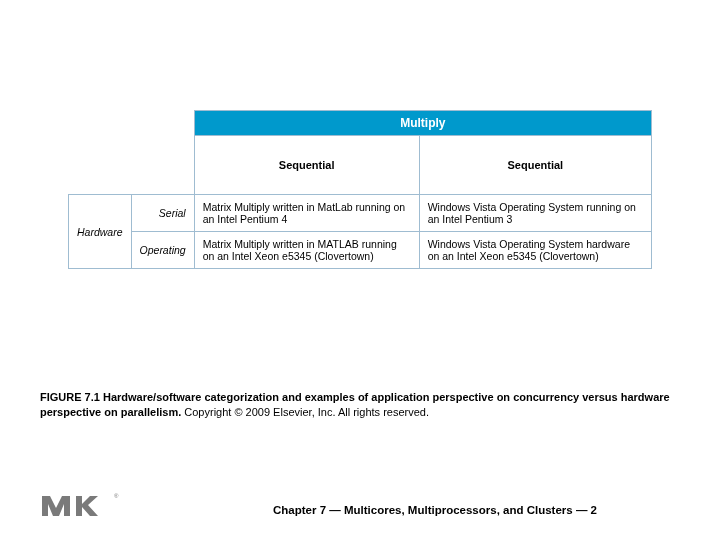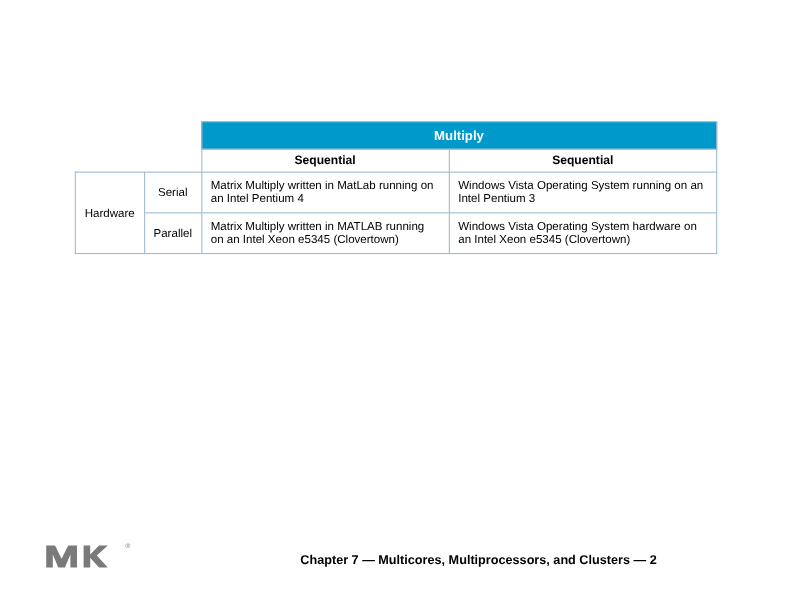--- a/index.html
+++ b/index.html
@@ -2,23 +2,23 @@
 <html><head>
 <meta charset="utf-8">
 <style>
   * { box-sizing: border-box; margin: 0; padding: 0; }
   html, body { width: 720px; height: 540px; background: #fff; font-family: Arial, Helvetica, sans-serif; }
   .slide { width: 720px; height: 540px; position: relative; }
   .table-wrap { position: absolute; top: 110px; left: 68px; width: 584px; }
   table { border-collapse: collapse; width: 100%; }
   td, th { border: 1px solid #9fbcd1; font-size: 10.5px; padding: 6px 8px; text-align: left; vertical-align: middle; }
   .hdr-software { background: #0099cc; color: #fff; font-weight: bold; text-align: center; font-size: 12px; padding: 5px; }
-  .hdr-sub { background: #fff; font-weight: bold; text-align: center; font-size: 11px; padding: 4px; }
+  .hdr-sub { background: #fff; font-weight: bold; text-align: center; font-size: 11px; padding: 23px; }
   .noborder { border: none !important; background: #fff; }
-  .row-label { font-size: 10.5px; text-align: center; }
+  .row-label { font-size: 10.5px; text-align: right; font-style: italic; }
   .caption { position: absolute; top: 390px; left: 40px; width: 640px; font-size: 11px; line-height: 1.35; color: #000; }
   .caption .bold { font-weight: bold; }
   .footer { position: absolute; bottom: 18px; left: 0; width: 625px; height: 40px; }
   .logo { position: absolute; left: 40px; bottom: 0; width: 80px; height: 32px; }
   .logo svg { width: 80px; height: 32px; }
   .footer-text { position: absolute; right: 28px; bottom: 6px; font-size: 11.5px; font-weight: bold; color: #000; }
 </style>
 </head>
 <body>
 
@@ -36,28 +36,31 @@
         <td class="hdr-sub">Sequential</td>
         <td class="hdr-sub">Sequential</td>
       </tr>
       <tr>
         <td class="row-label" rowspan="2" style="width:62px;">Hardware</td>
         <td class="row-label" style="width:52px;">Serial</td>
         <td style="width:225px;margin-top:44px;">Matrix Multiply written in MatLab running on an Intel Pentium 4</td>
         <td>Windows Vista Operating System running on an Intel Pentium 3</td>
       </tr>
       <tr>
-        <td class="row-label">Parallel</td>
+        <td class="row-label">Operating</td>
         <td>Matrix Multiply written in MATLAB running on an Intel Xeon e5345 (Clovertown)</td>
         <td>Windows Vista Operating System hardware on an Intel Xeon e5345 (Clovertown)</td>
       </tr>
     </tbody>
       </table>
   </div>
 
+  <div class="caption">
+    <span class="bold">FIGURE 7.1 Hardware/software categorization and examples of application perspective on concurrency versus hardware perspective on parallelism.</span><span> Copyright © 2009 Elsevier, Inc. All rights reserved.</span>
+  </div>
 
   <div class="footer">
     <div class="logo">
       <svg viewBox="0 0 80 32">
         <rect x="0" y="4" width="72" height="24" fill="none"></rect>
         <path d="M2 26 L2 6 L10 6 L16 18 L22 6 L30 6 L30 26 L24 26 L24 14 L19 26 L13 26 L8 14 L8 26 Z" fill="#7a7a7a"></path>
         <path d="M36 26 L36 6 L42 6 L42 14 L50 6 L58 6 L48 15 L58 26 L50 26 L42 17 L42 26 Z" fill="#7a7a7a"></path>
         <text x="74" y="8" font-size="6" fill="#7a7a7a">®</text>
       </svg>
     </div>

